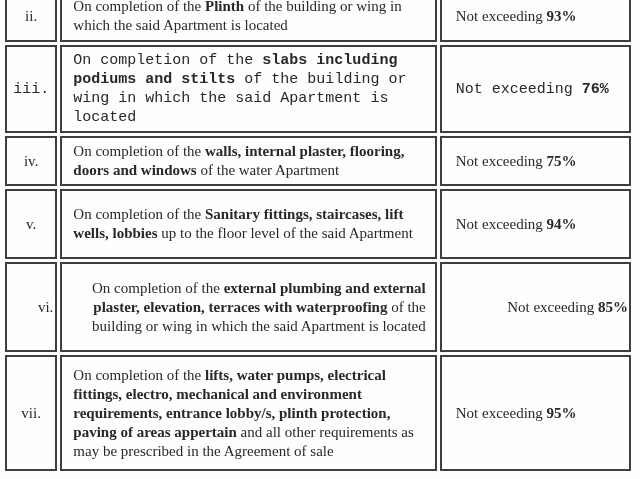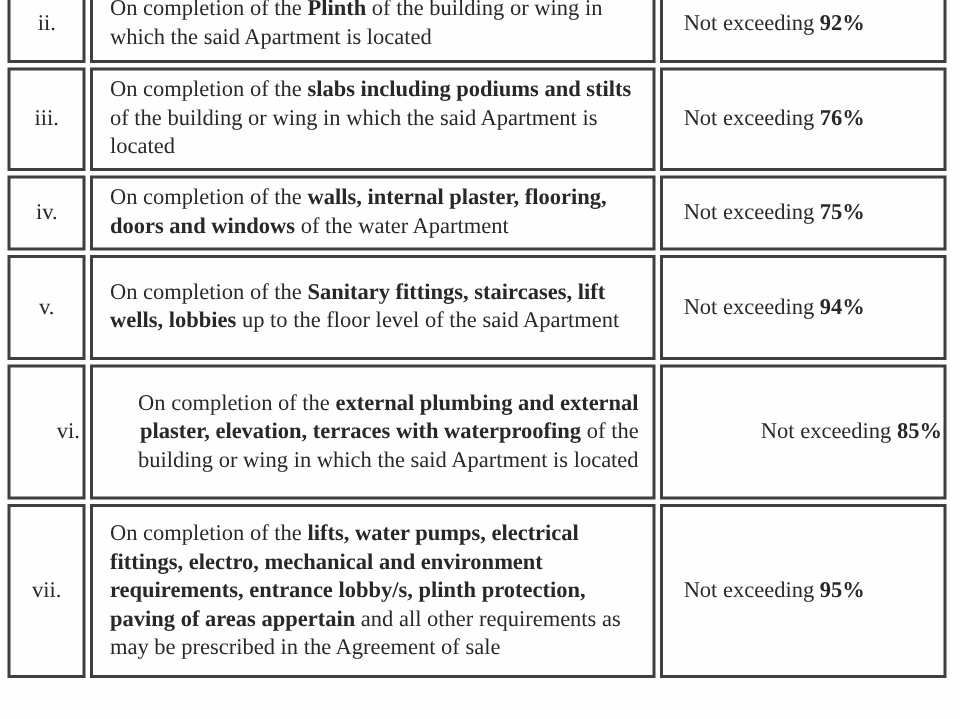--- a/index.html
+++ b/index.html
@@ -40,36 +40,36 @@
     text-align: left;
   }
   td.pay {
     width: 190px;
     padding-left: 14px;
     line-height: 19px;
   }
   td.desc b, td.pay b { font-weight: bold; }
   
   tr:nth-child(1) td { height: 52px; }
-  tr:nth-child(2) td { height: 66px; }
+  tr:nth-child(2) td { height: 66px; font-family: Liberation Mono, monospace; }
   tr:nth-child(3) td { height: 48px; }
   tr:nth-child(4) td { height: 70px; }
   tr:nth-child(5) td { height: 90px; text-align: right; }
   tr:nth-child(6) td { height: 116px; font-family: Liberation Serif, serif; }
 </style>
 </head>
 <body>
 
 <div class="page">
   <table class="schedule">
     <tbody>
         <tr class="milestone-row">
     <td class="serial">ii.</td>
     <td class="desc"><span>On completion of the </span><b>Plinth</b><span> of the building or wing in which the said Apartment is located</span></td>
-    <td class="pay"><span>Not exceeding </span><b>92%</b></td>
+    <td class="pay"><span>Not exceeding </span><b>93%</b></td>
   </tr>
         <tr class="milestone-row">
     <td class="serial">iii.</td>
     <td class="desc"><span>On completion of the </span><b>slabs including podiums and stilts</b><span> of the building or wing in which the said Apartment is located</span></td>
     <td class="pay"><span>Not exceeding </span><b>76%</b></td>
   </tr>
         <tr class="milestone-row">
     <td class="serial">iv.</td>
     <td class="desc"><span>On completion of the </span><b>walls, internal plaster, flooring, doors and windows</b><span> of the water Apartment</span></td>
     <td class="pay"><span>Not exceeding </span><b>75%</b></td>

